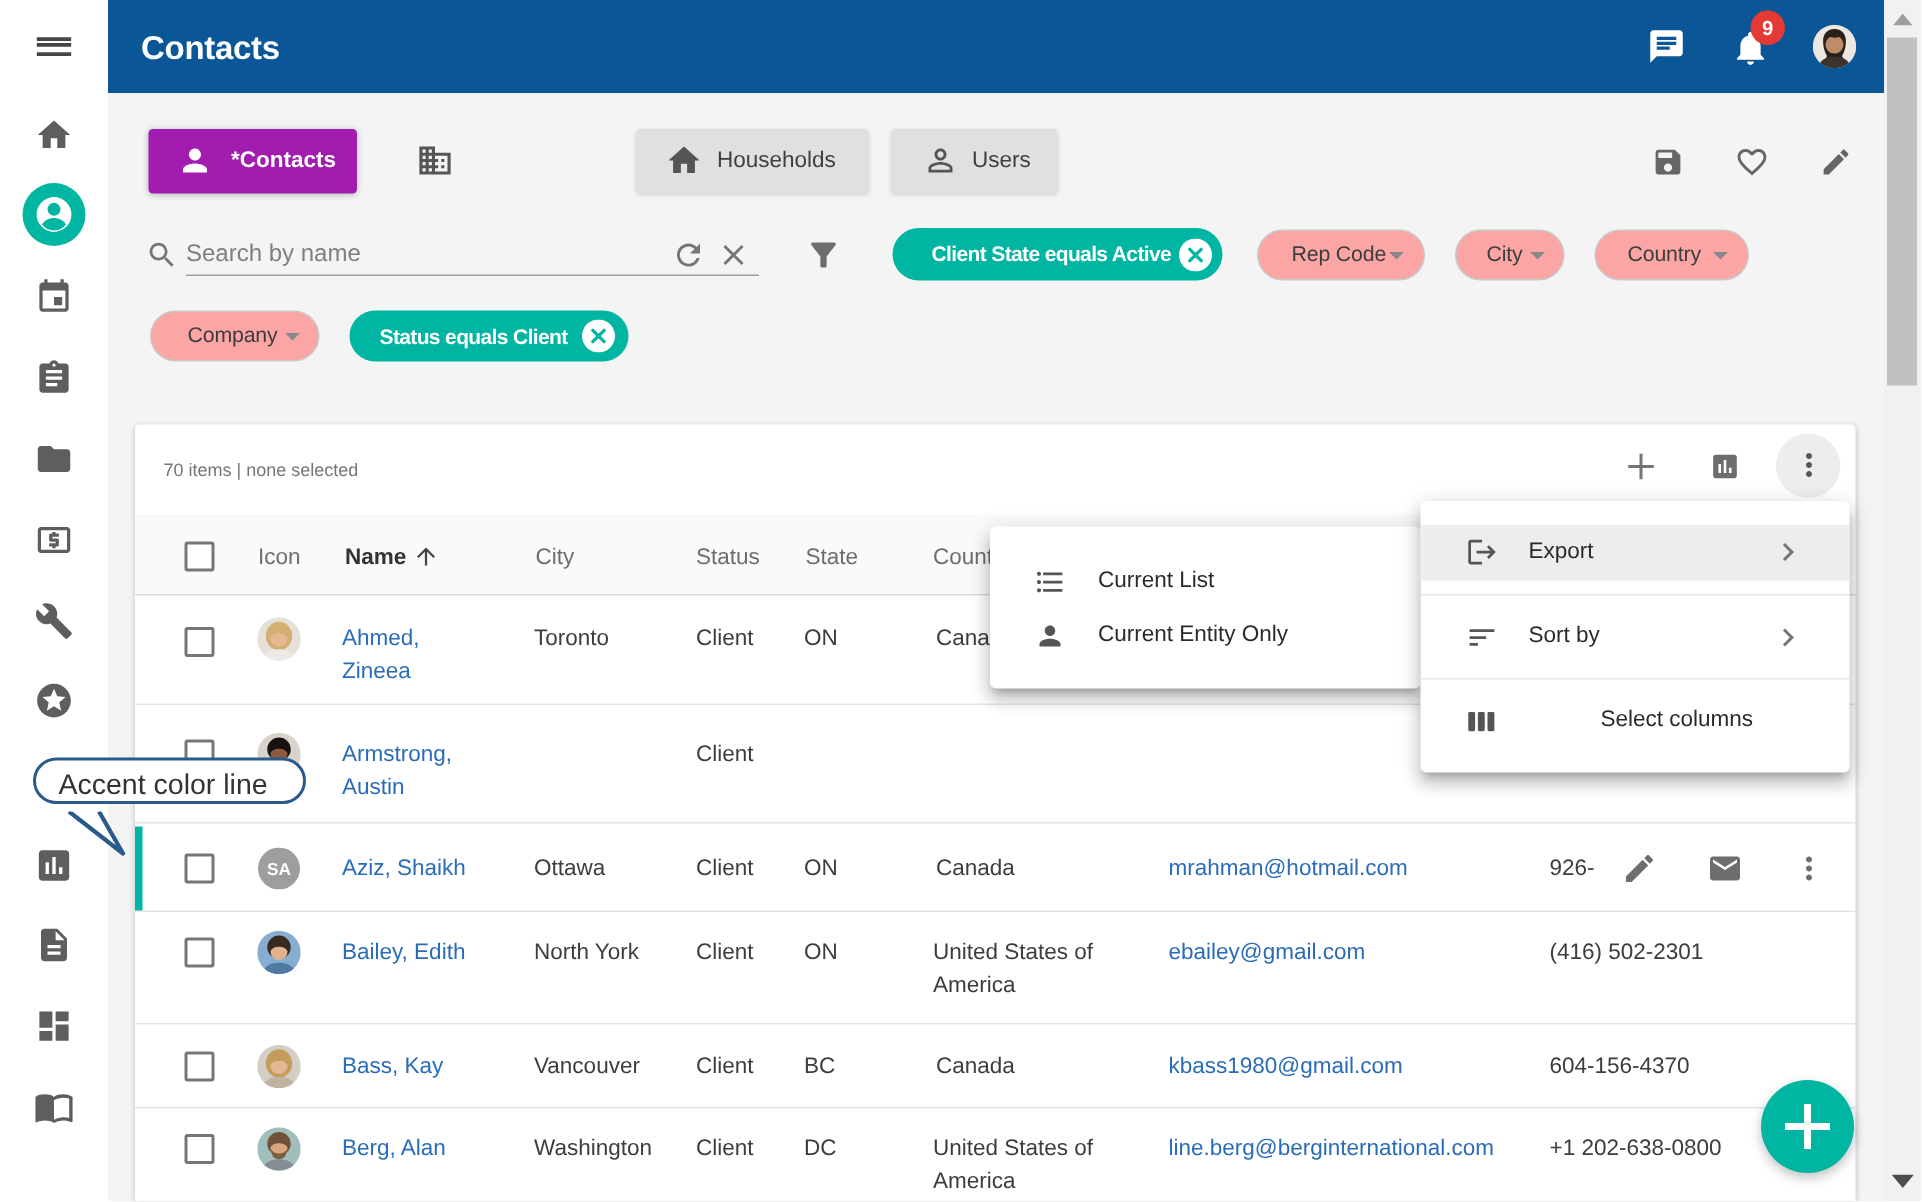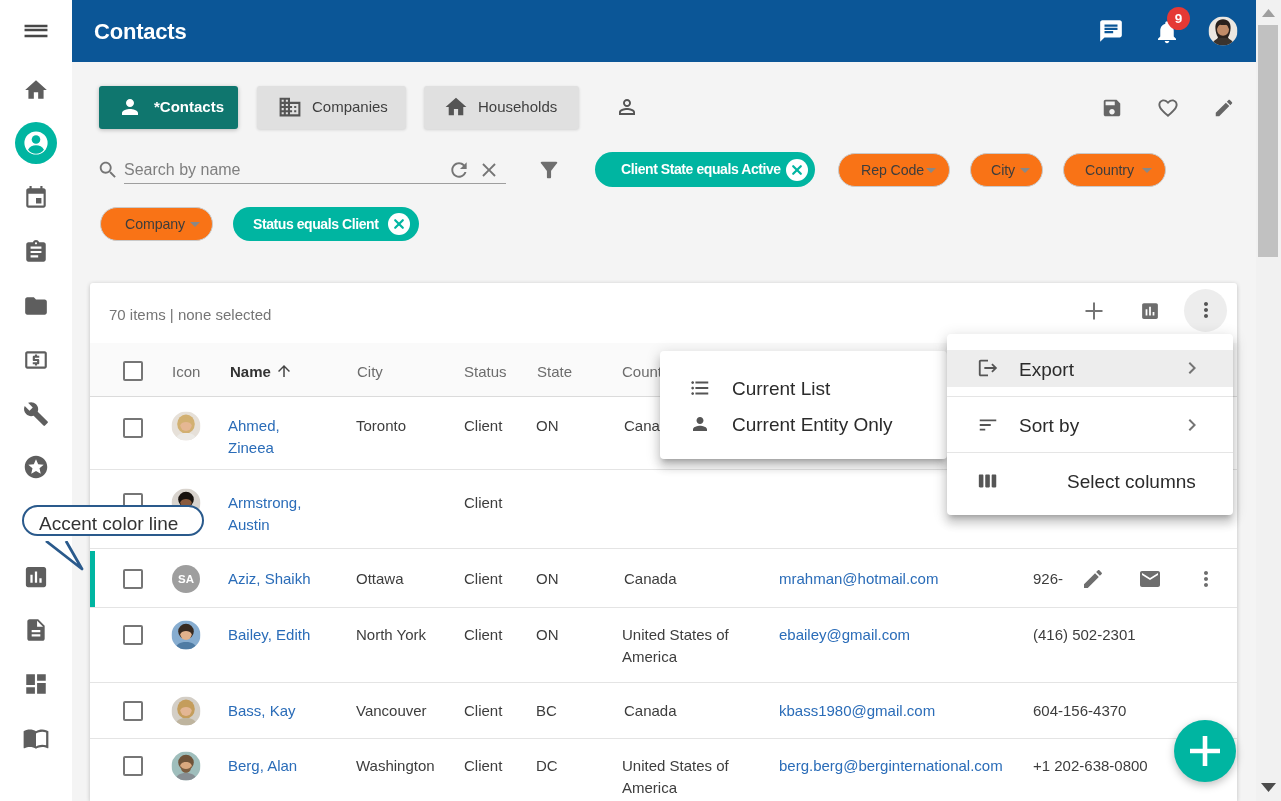--- a/index.html
+++ b/index.html
@@ -11,32 +11,32 @@
   #content { position:absolute; left:72px; top:62px; width:1184px; height:739px; background:#f4f4f4; }
   #topbar { position:absolute; left:72px; top:0; width:1184px; height:62px; background:#0b5697; }
   #title { position:absolute; left:22px; top:19px; color:#fff; font-size:22px; font-weight:bold; letter-spacing:-0.2px; }
   #badge { position:absolute; left:1095px; top:7px; width:23px; height:23px; background:#e53935; border-radius:50%; color:#fff; font-size:13.5px; font-weight:bold; text-align:center; line-height:23px; z-index:5; }
   .btn { position:absolute; top:86px; height:43px; background:#e0e0e0; border-radius:3px; box-shadow:0 1px 3px rgba(0,0,0,0.14); }
   .btn span { position:absolute; top:12px; font-size:15px; color:#3f3f3f; }
   .chip { position:absolute; border-radius:17.5px; }
   .chip span { position:absolute; font-size:15px; white-space:nowrap; }
   .chip-teal { background:#00b5a1; }
   .chip-teal span { color:#fff; font-weight:bold; font-size:14px; letter-spacing:-0.42px; }
-  .chip-out { background:#f97316; border:1px solid #c9c9c9; }
+  .chip-out { background:#fca5a5; border:1px solid #c9c9c9; }
   .chip-out span { color:#3d3d3d; font-size:14.2px; letter-spacing:-0.1px; }
   .caret { position:absolute; width:0; height:0; border-left:5.5px solid transparent; border-right:5.5px solid transparent; border-top:5.5px solid #888; }
   #card { position:absolute; left:90px; top:283px; width:1147px; height:518px; background:#fff; border-radius:3px 3px 0 0; box-shadow:0 1px 4px rgba(0,0,0,0.22); }
   #thead { position:absolute; left:90px; top:343px; width:1147px; height:54px; background:#fafafa; border-bottom:1px solid #dbdbdb; }
   .th { position:absolute; font-size:15px; color:#6d6d6d; }
   .rborder { position:absolute; left:90px; width:1147px; height:1px; background:#e4e4e4; }
   .cell { position:absolute; font-size:15px; color:#3d3d3d; line-height:21.5px; }
   .link { color:#2a6cb8; }
   .cb { position:absolute; width:20px; height:20px; border:2px solid #767676; border-radius:2px; background:#fff; }
   .menu { position:absolute; background:#fff; border-radius:4px; z-index:100; box-shadow:0 5px 5px -3px rgba(0,0,0,0.2), 0 8px 10px 1px rgba(0,0,0,0.14), 0 3px 14px 2px rgba(0,0,0,0.12); }
-  .mi { position:absolute; font-size:19px; color:#2b2b2b; white-space:nowrap; }
+  .mi { position:absolute; font-size:15px; color:#2b2b2b; white-space:nowrap; }
   #tooltip { position:absolute; left:22px; top:505px; width:182px; height:31px; background:#fff; border:2.5px solid #2a5a8c; border-radius:18px; z-index:60; }
   #tooltip span { position:absolute; left:15px; top:6px; font-size:19px; color:#333; white-space:nowrap; }
   #fab { position:absolute; left:1174px; top:720px; width:62px; height:62px; border-radius:50%; background:#00b5a1; z-index:40; box-shadow:0 3px 8px rgba(0,0,0,0.25); }
   #sidebar { position:absolute; left:0; top:0; width:72px; height:801px; background:#fff; z-index:50; }
   #sbar { position:absolute; left:1256px; top:0; width:25px; height:801px; background:#f1f1f1; }
   #sthumb { position:absolute; left:2px; top:25px; width:20px; height:232px; background:#c1c1c1; }
 </style>
 </head>
 <body>
 <div id="app">
@@ -61,28 +61,28 @@
         <g clip-path="url(#avt)">
           <rect width="29" height="29" fill="#ece7e1"></rect>
           <path d="M14.5 2.8c-5.2 0-7.9 3.7-7.6 8.9.15 3.6 1.1 6.8 2.6 9.1l-2.5 5.2h15l-2.5-5.2c1.5-2.3 2.45-5.5 2.6-9.1.3-5.2-2.4-8.9-7.6-8.9z" fill="#2a211d"></path>
           <circle cx="14.5" cy="13.2" r="6" fill="#c08b68"></circle>
           <path d="M8.2 12.4c-.4-5.2 2.3-7.9 6.3-7.9s6.7 2.7 6.3 7.9c-1.2-2.4-1.7-3.4-2.1-4.7-2 1.1-5.5 1.2-7.4.3-.9.7-2.2 1.9-3.1 4.4z" fill="#2a211d"></path>
           <path d="M3.5 29c.8-5.2 5-7.7 11-7.7s10.2 2.5 11 7.7z" fill="#3a332e"></path>
         </g>
       </svg>
   </div>
 
-  <div class="btn" id="btn-contacts" style="left:99px; width:139px; background:#0f766e; box-shadow:0 1px 4px rgba(0,0,0,0.25);">
+  <div class="btn" id="btn-contacts" style="left:99px; width:139px; background:#a21caf; box-shadow:0 1px 4px rgba(0,0,0,0.25);">
       <span style="left:55px; color:#fff; font-weight:bold;">*Contacts</span>
-    </div>
-  <div class="btn" style="left:257px; width:149px;">
-      <span style="left:55px;">Companies</span>
     </div>
   <div class="btn" style="left:424px; width:155px;">
       <span style="left:54px;text-align:center;">Households</span>
+    </div>
+  <div class="btn" style="left:594px; width:111px;">
+      <span style="left:54px;">Users</span>
     </div>
   <svg class="ic" style="left:130px; top:107px;" width="24" height="24" viewBox="0 0 24 24" fill="#fff">
       <path d="M12 12c2.21 0 4-1.79 4-4s-1.79-4-4-4-4 1.79-4 4 1.79 4 4 4zm0 2c-2.67 0-8 1.34-8 4v2h16v-2c0-2.66-5.33-4-8-4z"></path>
     </svg>
   <svg class="ic" style="left:290px; top:107px;" width="25" height="25" viewBox="0 0 24 24" fill="#555">
       <path d="M12 7V3H2v18h20V7H12zM6 19H4v-2h2v2zm0-4H4v-2h2v2zm0-4H4V9h2v2zm0-4H4V5h2v2zm4 12H8v-2h2v2zm0-4H8v-2h2v2zm0-4H8V9h2v2zm0-4H8V5h2v2zm10 12h-8v-2h2v-2h-2v-2h2v-2h-2V9h8v10zm-2-8h-2v2h2v-2zm0 4h-2v2h2v-2z"></path>
     </svg>
   <svg class="ic" style="left:456px; top:107px;" width="25" height="25" viewBox="0 0 24 24" fill="#555">
       <path d="M10 20v-6h4v6h5v-8h3L12 3 2 12h3v8z"></path>
     </svg>
@@ -140,21 +140,21 @@
   <svg class="ic" style="left:797px; top:170px;" width="22" height="22" viewBox="0 0 22 22">
       <circle cx="11" cy="11" r="11" fill="#fff"></circle>
       <path d="M7.2 7.2l7.6 7.6M14.8 7.2l-7.6 7.6" stroke="#00b5a1" stroke-width="2.2" stroke-linecap="round"></path>
     </svg>
   <svg class="ic" style="left:399px; top:224px;" width="22" height="22" viewBox="0 0 22 22">
       <circle cx="11" cy="11" r="11" fill="#fff"></circle>
       <path d="M7.2 7.2l7.6 7.6M14.8 7.2l-7.6 7.6" stroke="#00b5a1" stroke-width="2.2" stroke-linecap="round"></path>
     </svg>
 
   <div id="card"></div>
-  <div class="abs" style="left:109px; top:306px; font-size:15px; color:#757575; z-index:2;">70 items | none selected</div>
+  <div class="abs" style="left:109px; top:306px; font-size:12px; color:#757575; z-index:2;">70 items | none selected</div>
   <svg class="ic" style="left:1094px; top:311px; z-index:2;" width="20" height="20" viewBox="0 0 20 20">
       <path d="M10 1.5v17M1.5 10h17" stroke="#757575" stroke-width="2"></path>
     </svg>
   <svg class="ic" style="left:1150px; top:311px; z-index:2;" width="21" height="21" viewBox="0 0 24 24" fill="#6d6d6d">
       <path d="M19 3H5c-1.1 0-2 .9-2 2v14c0 1.1.9 2 2 2h14c1.1 0 2-.9 2-2V5c0-1.1-.9-2-2-2zm-10 14H7v-7h2v7zm4 0h-2V7h2v10zm4 0h-2v-4h2v4z"></path>
     </svg>
   <div class="abs" style="left:1184px; top:289px; width:43px; height:43px; border-radius:50%; background:#ededed; z-index:2;"></div>
   <svg class="ic" style="left:1206px; top:310px; z-index:3;" width="24" height="24" viewBox="0 0 24 24" fill="#555">
       <path d="M12 8c1.1 0 2-.9 2-2s-.9-2-2-2-2 .9-2 2 .9 2 2 2zm0 2c-1.1 0-2 .9-2 2s.9 2 2 2 2-.9 2-2-.9-2-2-2zm0 6c-1.1 0-2 .9-2 2s.9 2 2 2 2-.9 2-2-.9-2-2-2z"></path>
     </svg>
@@ -224,21 +224,21 @@
   <span class="cell" style="left:624px; top:700px;">Canada</span>
   <span class="cell link" style="left:779px; top:700px;">kbass1980@gmail.com</span>
   <span class="cell" style="left:1033px; top:700px;">604-156-4370</span>
 
   <div class="cb" style="left:123px; top:756px;"></div>
   <span class="cell link" style="left:228px; top:755px;">Berg, Alan</span>
   <span class="cell" style="left:356px; top:755px;">Washington</span>
   <span class="cell" style="left:464px; top:755px;">Client</span>
   <span class="cell" style="left:536px; top:755px;">DC</span>
   <span class="cell" style="left:622px; top:755px; width:130px;">United States of America</span>
-  <span class="cell link" style="left:779px; top:755px;">berg.berg@berginternational.com</span>
+  <span class="cell link" style="left:779px; top:755px;">line.berg@berginternational.com</span>
   <span class="cell" style="left:1033px; top:755px;">+1 202-638-0800</span>
 
   <svg class="ic" style="left:186px; top:426px;" width="29" height="29" viewBox="0 0 29 29">
       <defs>
         <clipPath id="rv1">
           <circle cx="14.5" cy="14.5" r="14.5"></circle>
         </clipPath>
       </defs>
       <g clip-path="url(#rv1)">
         <rect width="29" height="29" fill="#e6e0d8"></rect>

